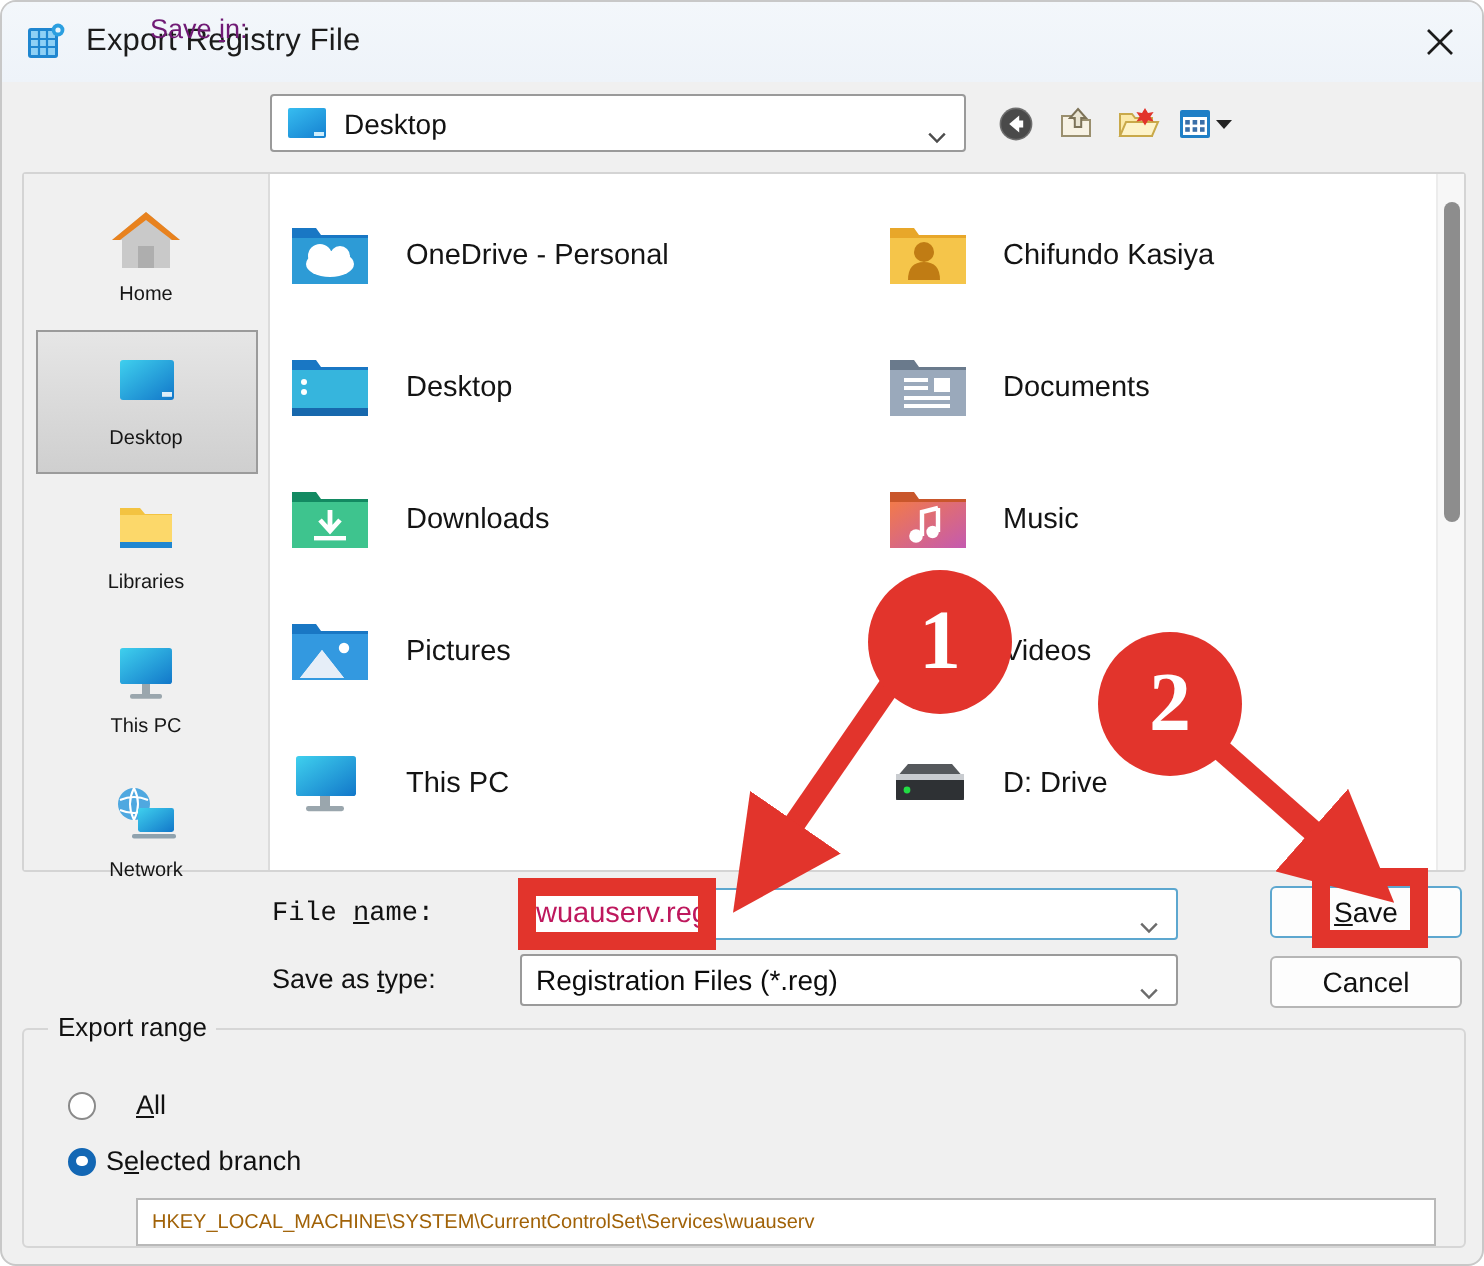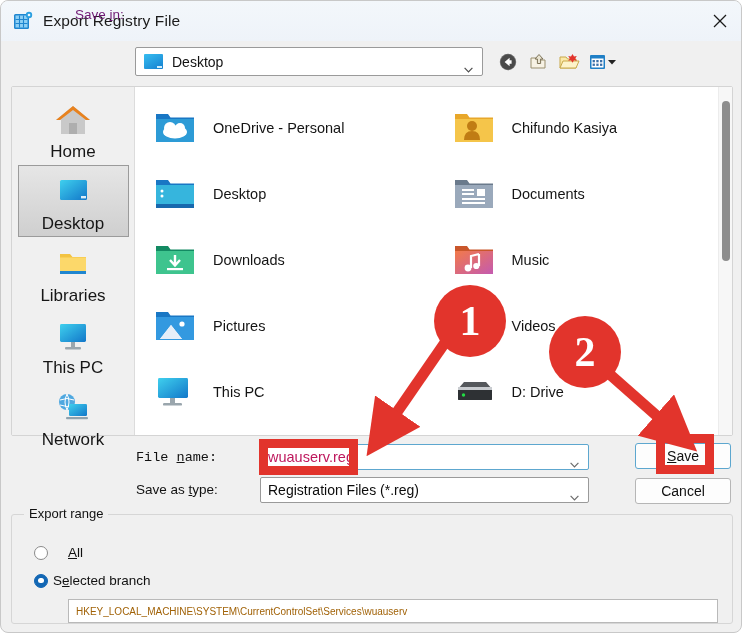--- a/index.html
+++ b/index.html
@@ -107,41 +107,41 @@
     padding-top: 6px;
     cursor: default;
     border: 1px solid transparent;
   }
   .place.selected {
     background: linear-gradient(180deg,#e6e6e6 0%,#cfcfcf 100%);
     border: 1px solid #9b9b9b;
   }
   .place-icon { width: 42px; height: 40px; position: relative; }
   .place-label {
-    font-size: 17px; color: #161616; margin-top: 2px;
+    font-size: 10px; color: #161616; margin-top: 2px;
   }
 
   #filelist {
     flex: 1; height: 100%;
     background: #ffffff;
     position: relative;
     overflow: hidden;
   }
   #filegrid {
     position: absolute; left: 0; top: 0;
     width: 100%; height: 100%;
     display: grid;
     grid-template-columns: 1fr 1fr;
     grid-auto-rows: 66px;
     padding-top: 8px;
     column-gap: 0;
   }
   .fileitem {
     display: flex; align-items: center;
-    padding-left: 18px;
+    padding-left: 8px;
     cursor: default;
   }
   .file-icon { width: 44px; height: 38px; position: relative; flex: 0 0 auto; }
   .file-label {
     margin-left: 16px; font-size: 14.5px; color: #141414;
     white-space: nowrap;
   }
 
   #scrollbar {
     position: absolute; right: 0; top: 0;

